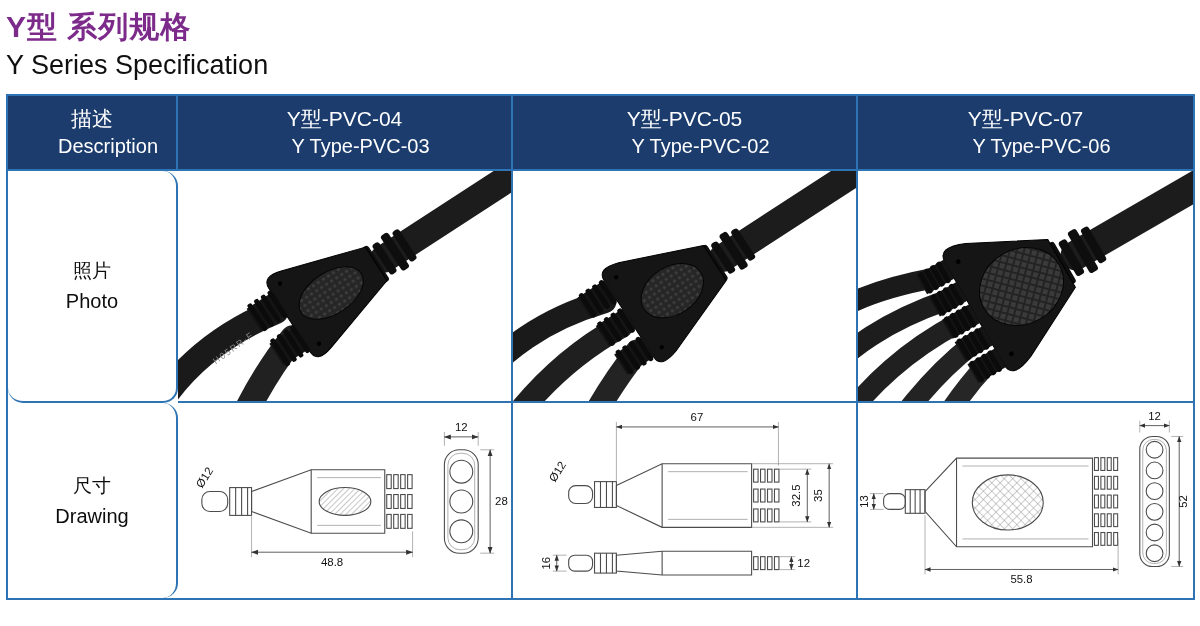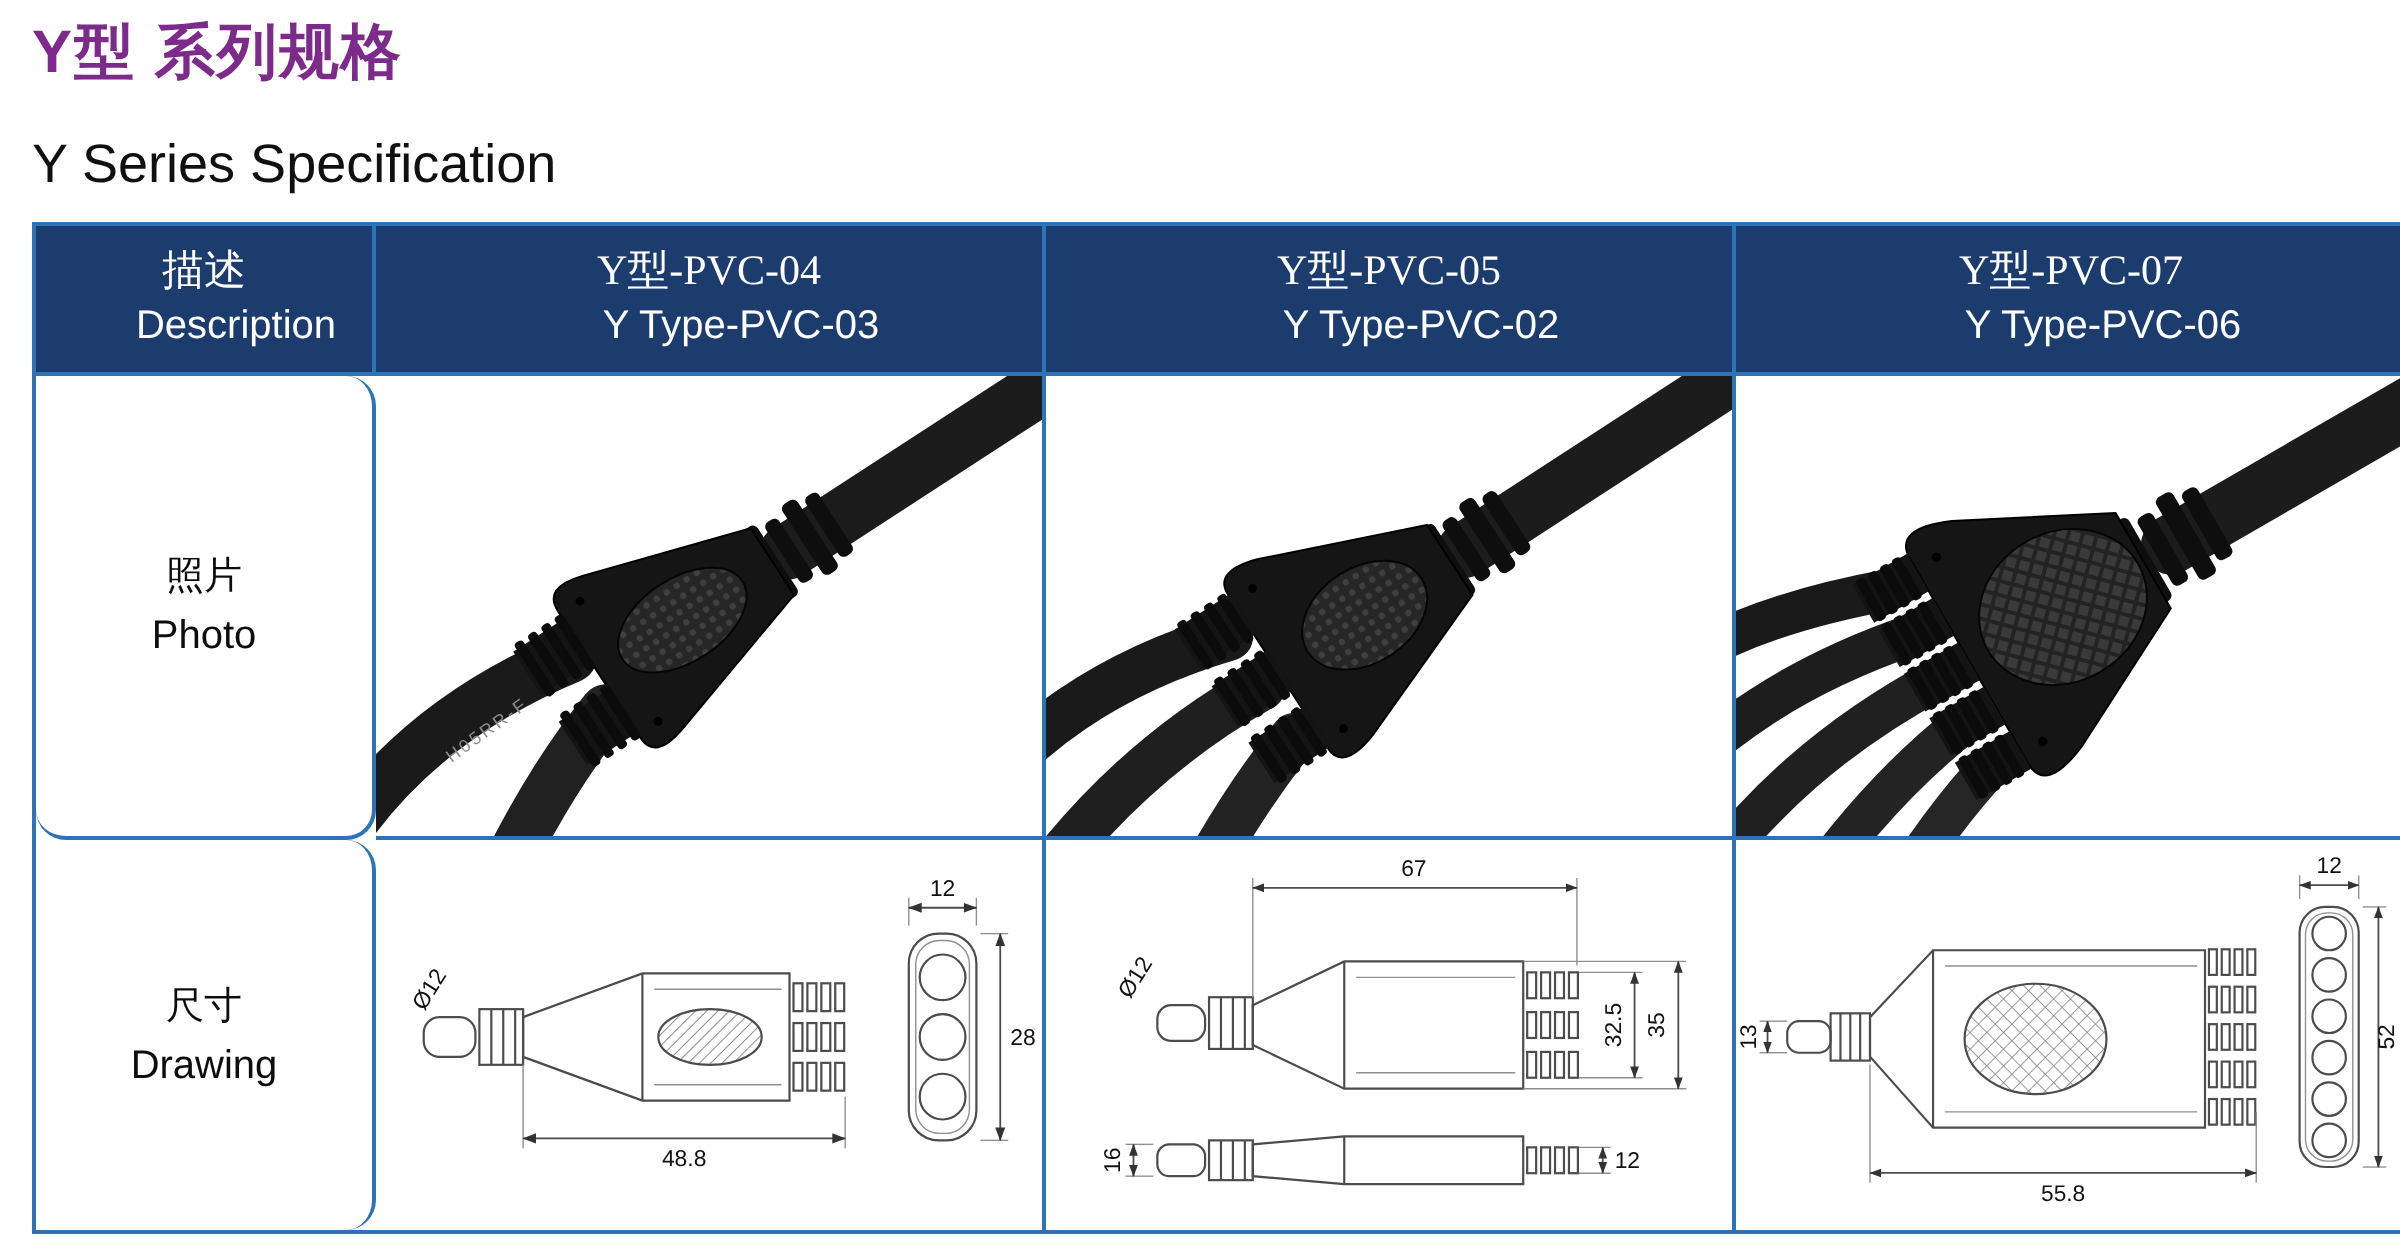--- a/index.html
+++ b/index.html
@@ -1,39 +1,39 @@
 <!DOCTYPE html>
 <html><head>
 <meta charset="utf-8">
 <style>
   * { margin:0; padding:0; box-sizing:border-box; }
   html,body { width:1200px; height:626px; background:#ffffff; font-family:"Liberation Sans", sans-serif; overflow:hidden; }
-  .page { width:1200px; height:626px; padding:10px 5px 6px 16px; }
+  .page { width:1200px; height:626px; padding:10px 5px 6px 6px; }
   .title-cn { color:#7d2b8b; font-size:30px; font-weight:bold; letter-spacing:1px; line-height:1.15; }
-  .title-en { color:#101010; font-size:27px; font-weight:400; margin-top:22px; }
+  .title-en { color:#101010; font-size:27px; font-weight:400; margin-top:5px; }
   .spec-table {
     margin-top:13px;
     width:1189px; height:506px;
     display:grid;
     grid-template-columns:170px 335px 345px 1fr;
     grid-template-rows:75px 232px 1fr;
     border:2px solid #2e74b5;
     background:#fff;
   }
   .cell {
     border-right:2px solid #2e74b5;
     border-bottom:2px solid #2e74b5;
     display:flex; flex-direction:column;
     align-items:center; justify-content:center;
     overflow:hidden;
   }
   .cell.cl { border-right:none; }
   .cell.rb { border-bottom:none; }
   .head { background:#1b3c6d; color:#ffffff; text-align:center; }
-  .head-cn { font-size:21px; line-height:1.3;font-family:Liberation Serif, serif; }
+  .head-cn { font-size:21px; line-height:1.3; }
   .head-en { font-size:20px; line-height:1.3; margin-top:1px;margin-left:32px; }
   .rowlabel { color:#0d0d0d; text-align:center;border-radius:15px; }
   .label-cn { font-size:19px; }
   .label-en { font-size:20px; margin-top:6px; }
   .imgcell { padding:0; background:#fff; }
   .imgcell svg { display:block; width:100%; height:100%; }
   
   .ol { fill:none; stroke:#4c4c4c; stroke-width:1.1; }
   .thin { stroke:#8f8f8f; stroke-width:0.7; }
   .ext line { stroke:#909090; stroke-width:0.7; }

